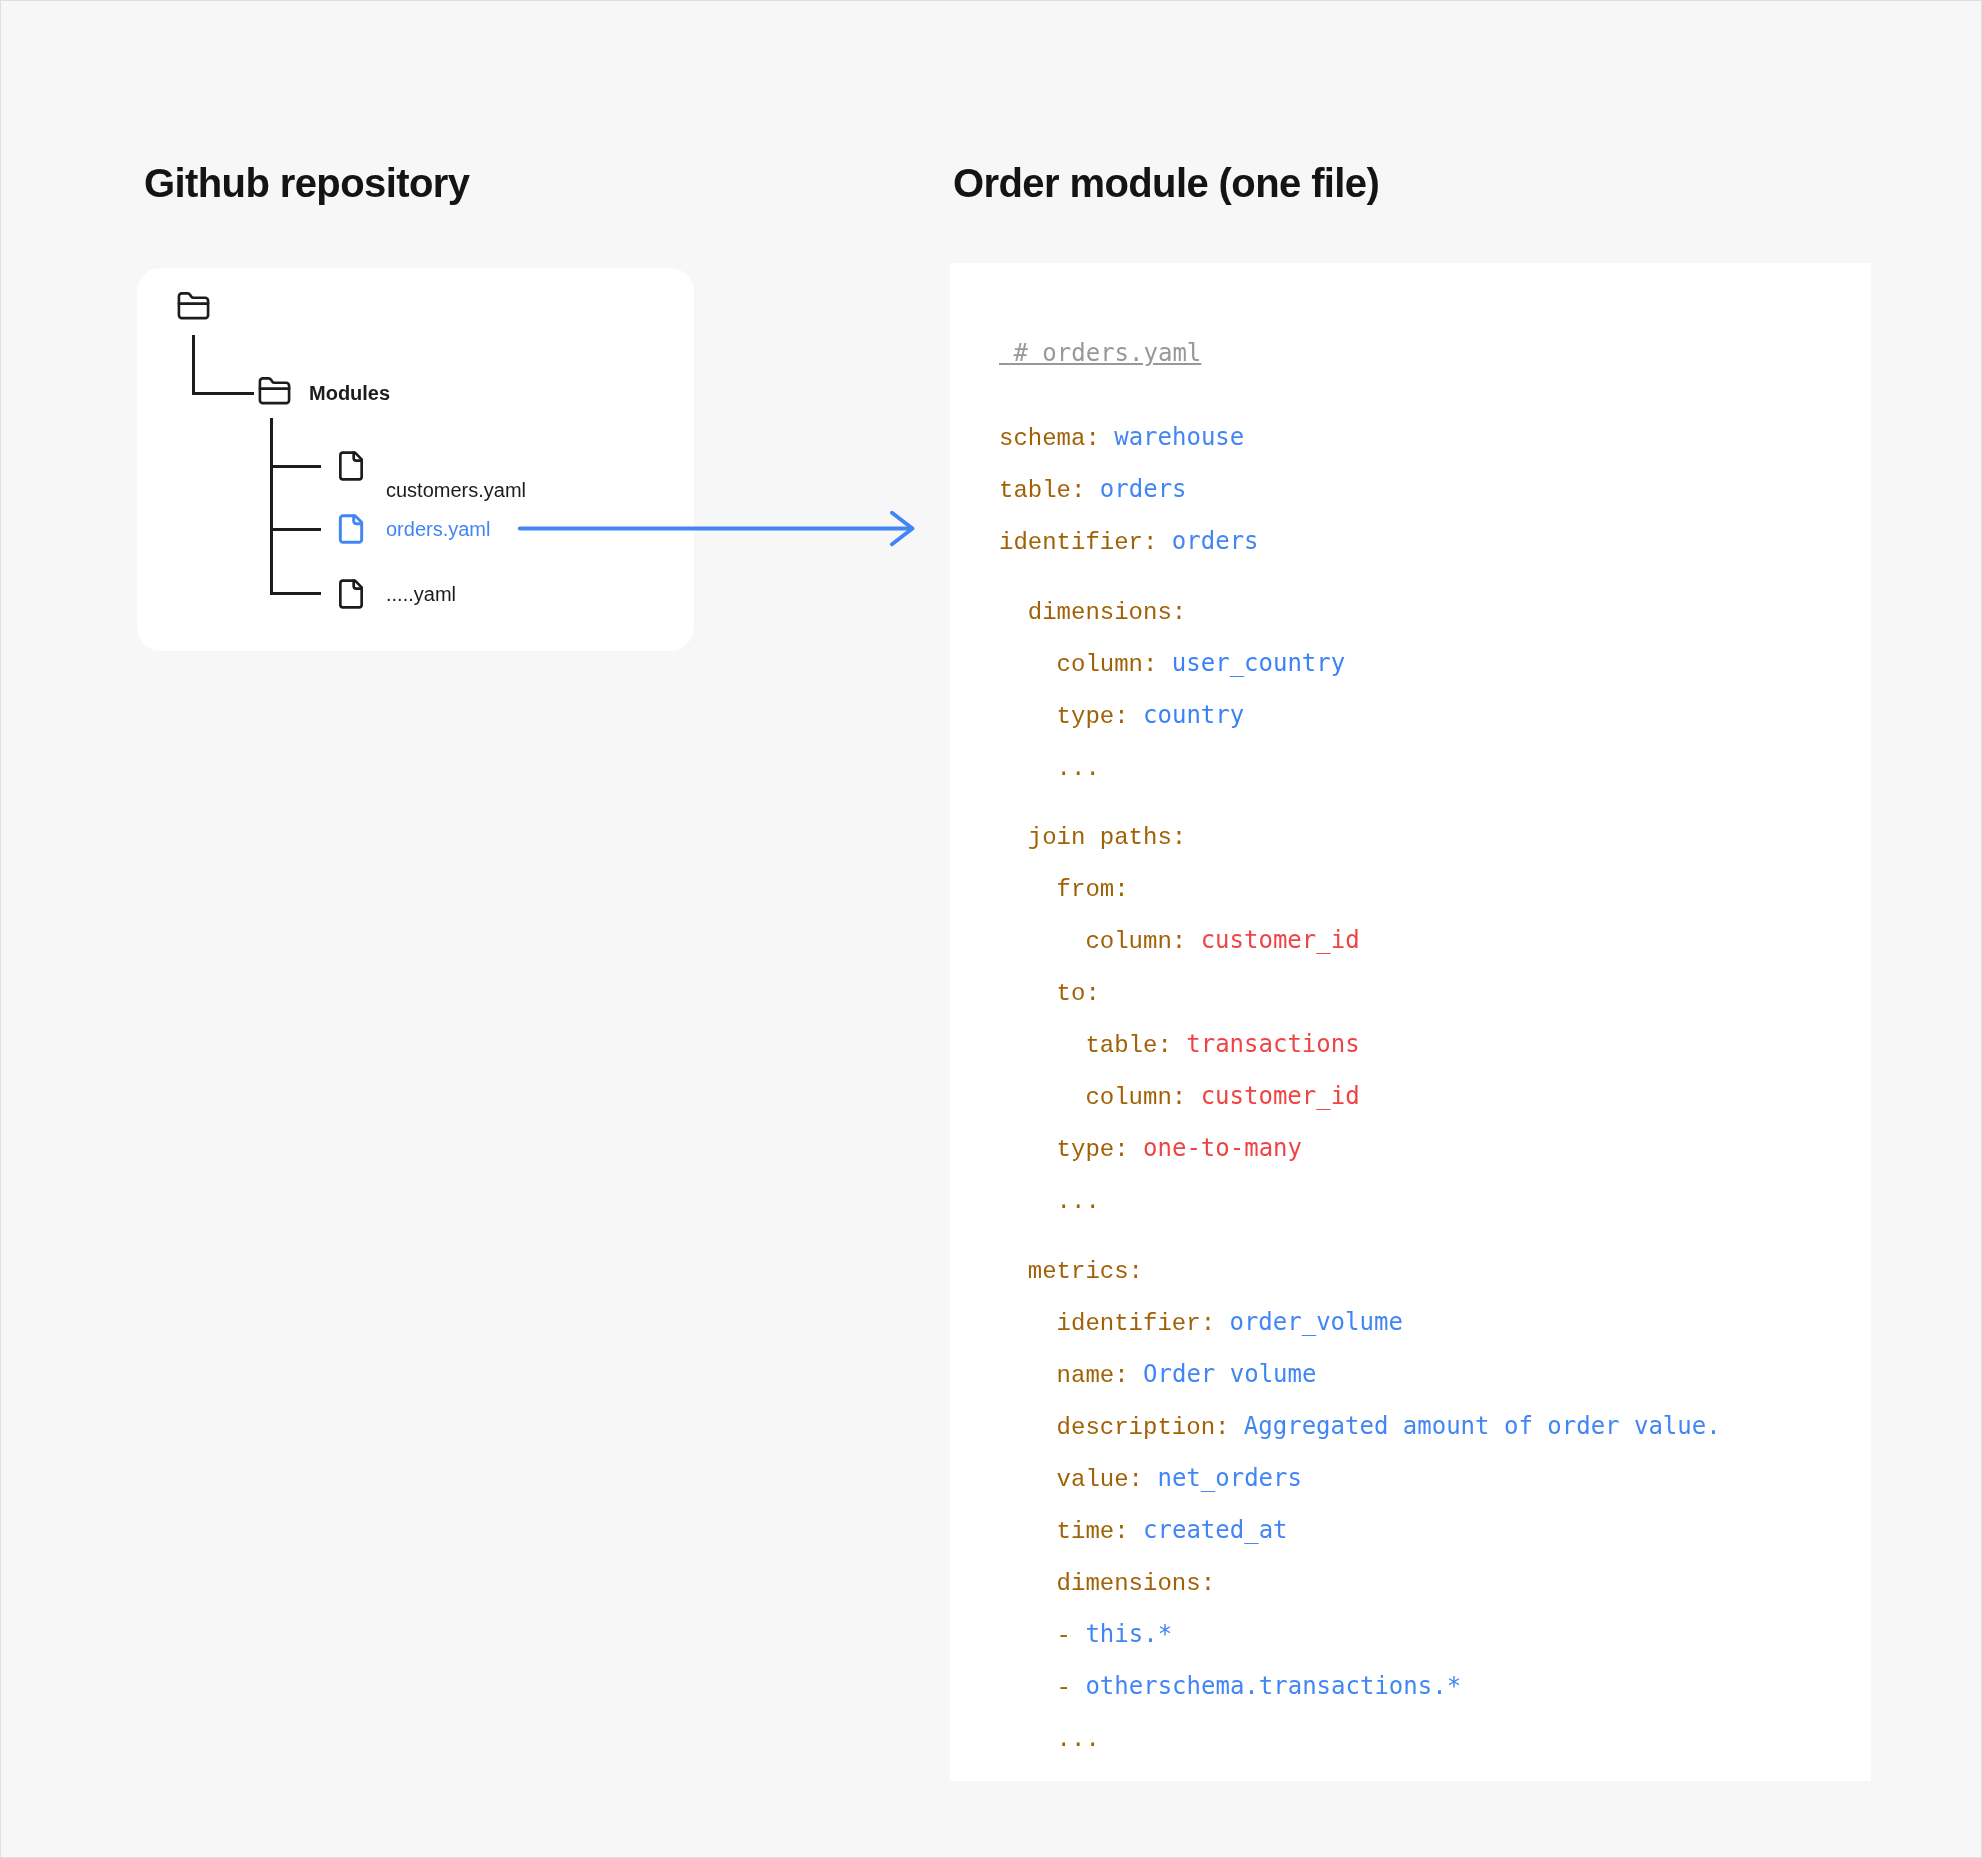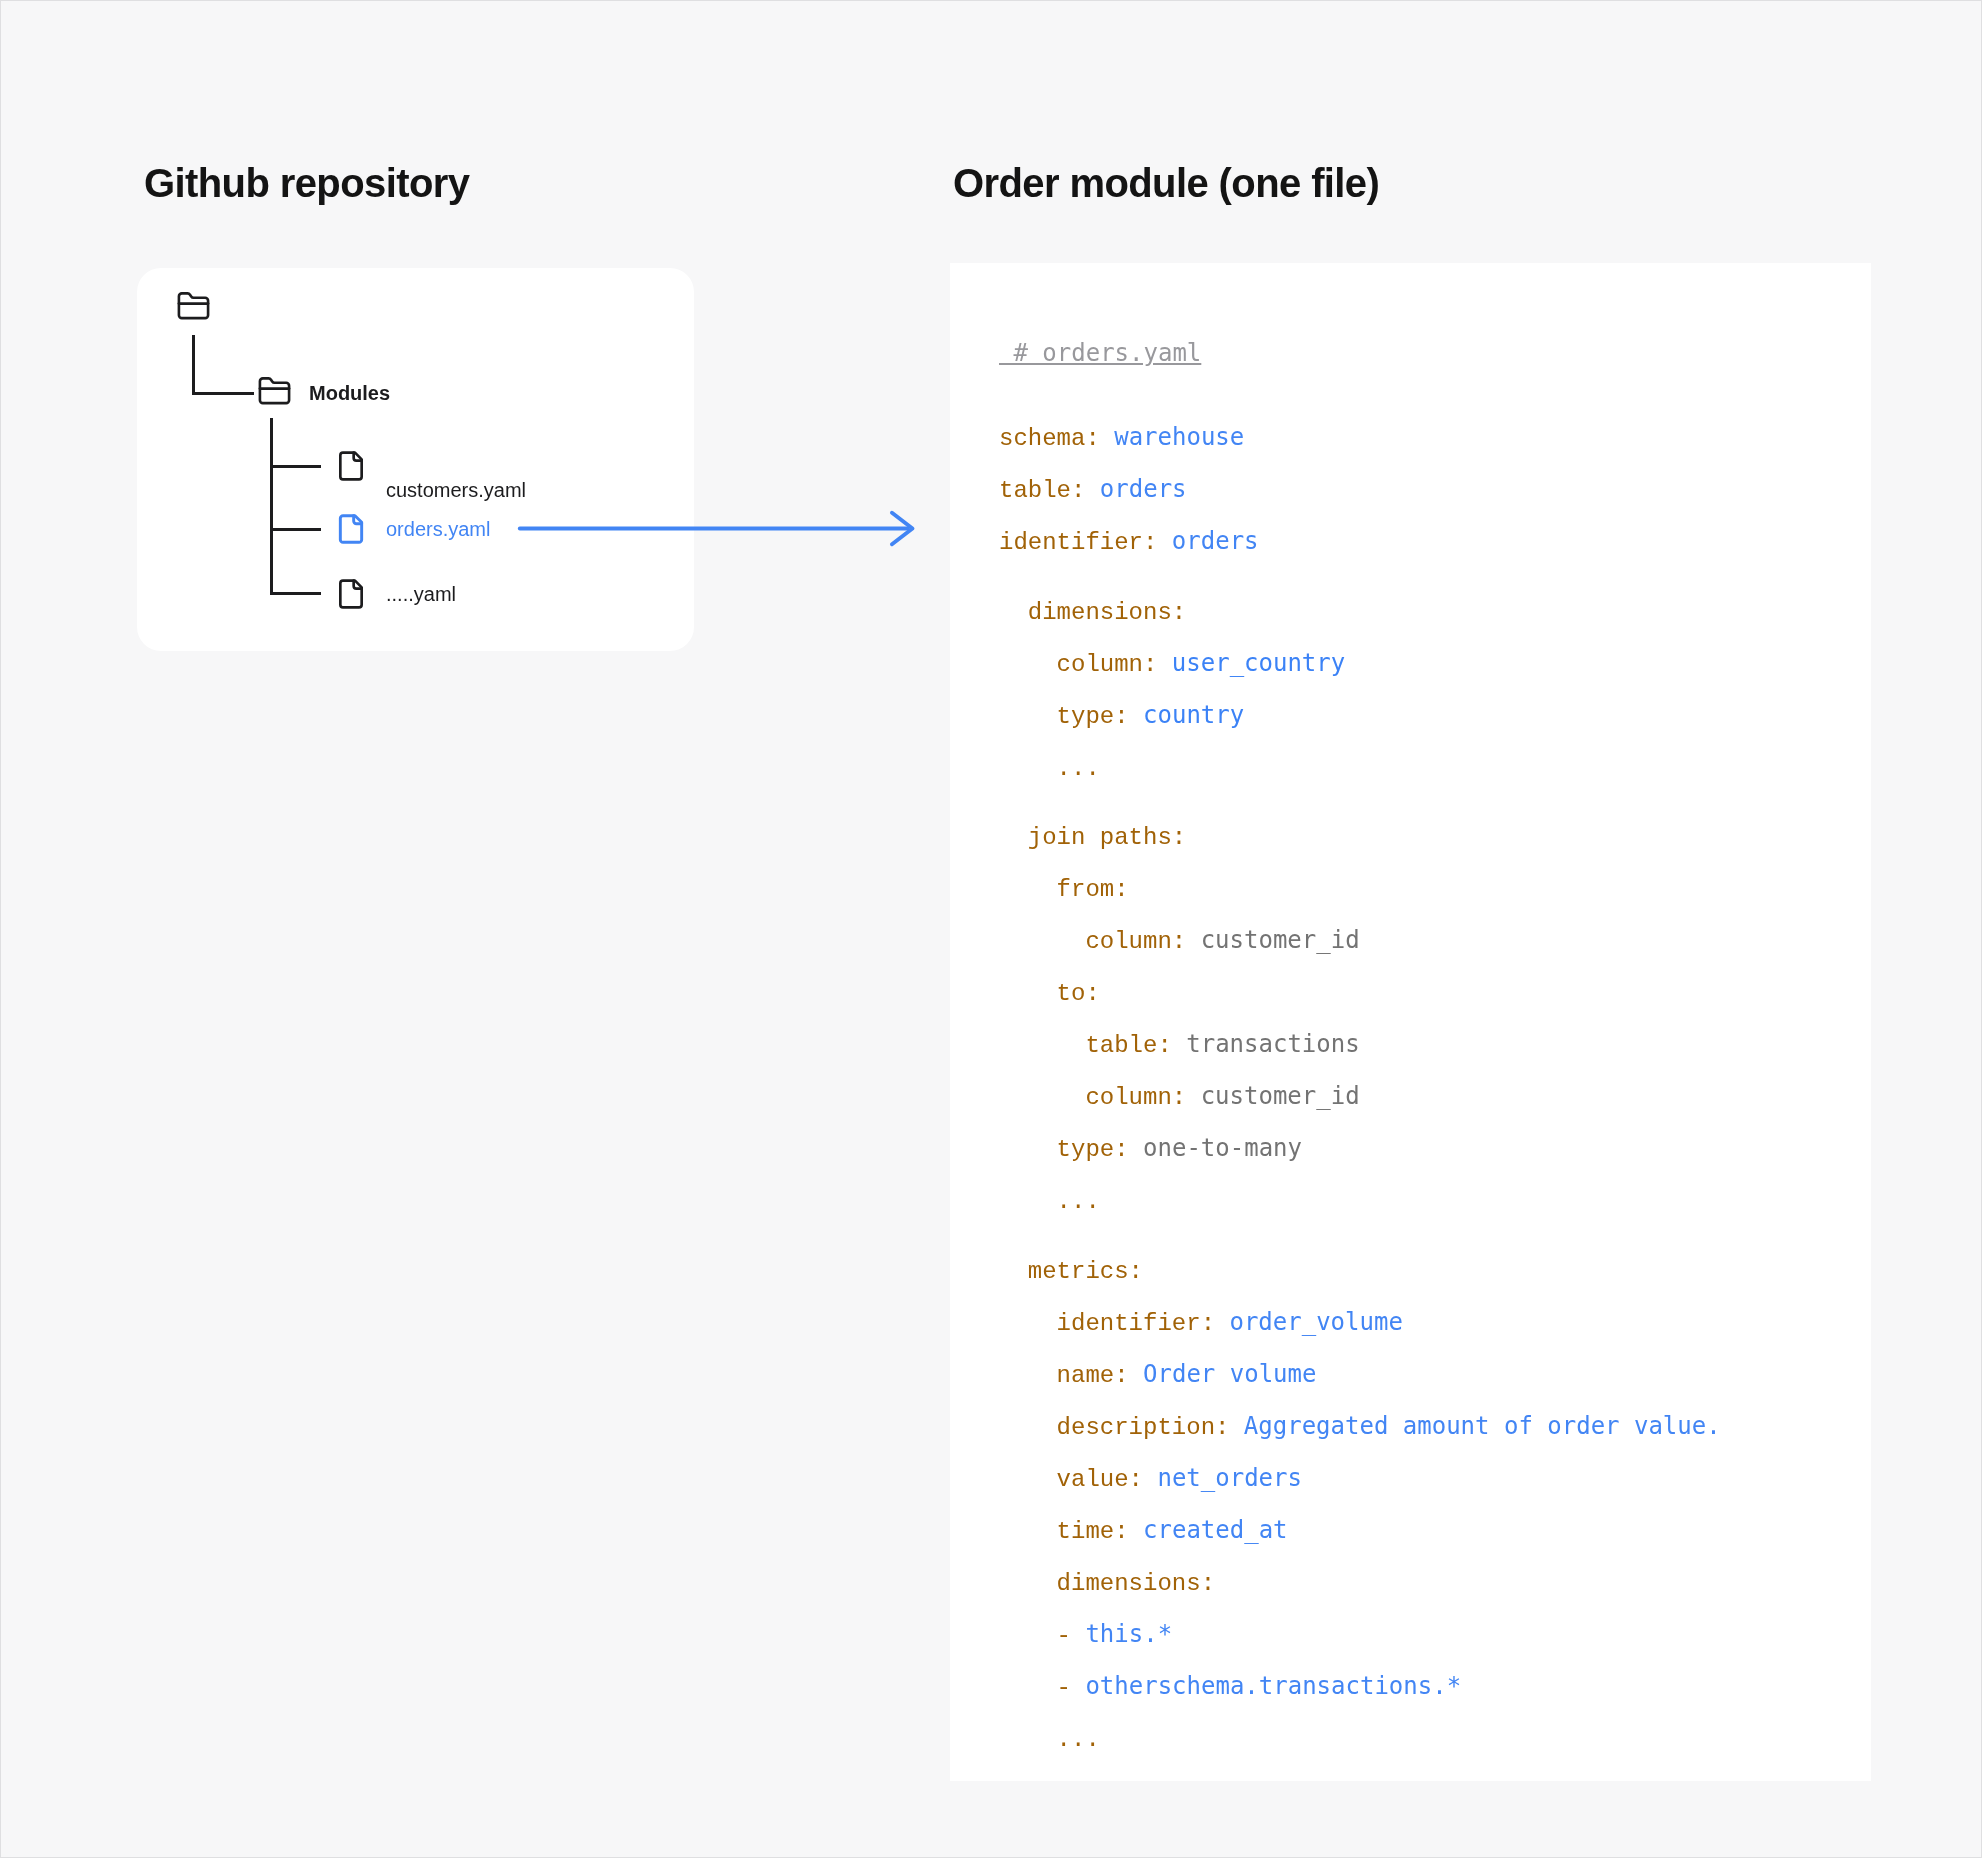--- a/index.html
+++ b/index.html
@@ -61,21 +61,21 @@
     font-family:"DejaVu Sans Mono","Liberation Mono",monospace;
     font-size:24px;color:#1e1e1e;white-space:pre;
   }
   .code .line{height:52px;line-height:52px;}
   .code .line.gap{margin-top:17.5px;}
   .code .line.comment-line{margin-bottom:32px;}
   .code .comment{color:#98989c;text-decoration:underline;}
   .code .key{color:#a16207;font-family:Liberation Mono, monospace;}
   .code .blue{color:#4285f4;}
   .code .purple{color:#3b82f6;}
-  .code .muted{color:#737373;}
+  .code .muted{color:#ef4444;}
 </style>
 </head>
 <body>
 
 <div class="frame"></div>
 
 <div class="title" id="left-title">Github repository</div>
 <div class="title" id="right-title">Order module (one file)</div>
 
 <div class="card" id="repo-card">

